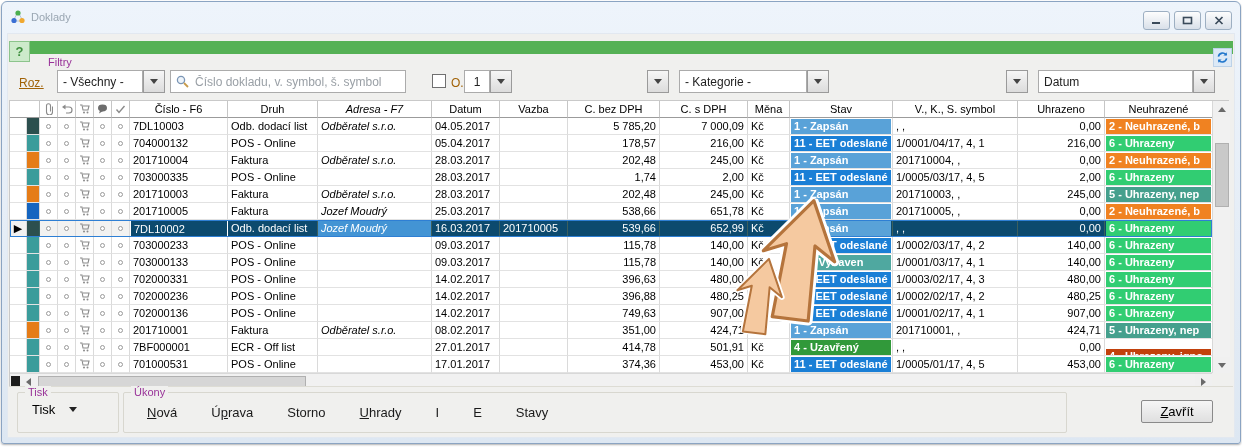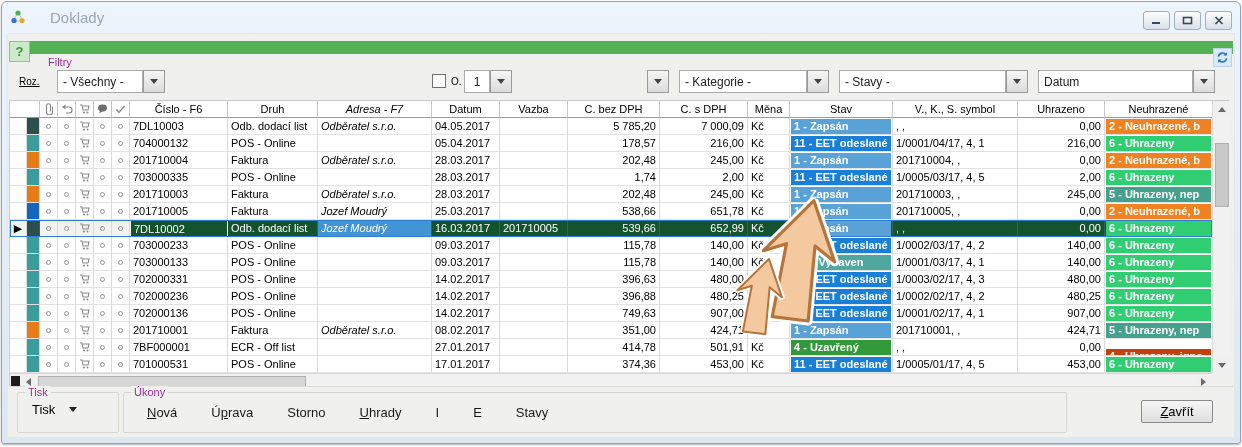--- a/index.html
+++ b/index.html
@@ -5,38 +5,38 @@
   html,body{margin:0;padding:0;width:1242px;height:447px;background:#fff;
     font-family:"Liberation Sans","DejaVu Sans",sans-serif;overflow:hidden;position:relative;}
   *{box-sizing:border-box;}
   u{text-decoration:underline;}
 
   
   .window{position:absolute;left:1px;top:1px;width:1240px;height:443px;
     border:1px solid #8ba4c2;border-radius:6px 6px 3px 3px;
     background:linear-gradient(#eef4fb,#dde7f2);box-shadow:0 1px 2px rgba(0,0,0,.3);}
   .titlebar{position:absolute;left:0;top:0;right:0;height:30px;display:flex;align-items:center;padding:0 8px;}
-  .apptitle{color:#9aa6b2;font-size:15px;margin-left:24px;}
+  .apptitle{color:#9aa6b2;font-size:11px;margin-left:5px;}
   .winbtns{position:absolute;right:8px;top:9px;display:flex;gap:4px;}
   .wbtn{width:27px;height:19px;border:1px solid #9dafc2;border-radius:3px;
     background:linear-gradient(#fdfdfd,#d9e0e9);display:flex;align-items:center;justify-content:center;}
   .content{position:absolute;left:5px;right:5px;top:31px;bottom:5px;background:#f0f0ee;
     border:1px solid #e2e8f0;}
 
   
   .greenbar{position:absolute;left:1px;right:1px;top:7px;height:13px;background:#55b155;}
   .helpbtn{position:absolute;left:1px;top:7px;width:21px;height:21px;background:#cdeacb;
     border:1px solid #8cc48c;color:#3f8f3f;font-weight:bold;font-size:13px;
     display:flex;align-items:center;justify-content:center;z-index:3;}
   .refresh{position:absolute;right:2px;top:14px;width:19px;height:19px;background:#dce9f6;
     border:1px solid #bcd2e8;display:flex;align-items:center;justify-content:center;z-index:3;}
 
   
   .caption{position:absolute;font-size:11px;color:#993399;}
-  .flabel{position:absolute;font-size:10px;color:#000000;}
+  .flabel{position:absolute;font-size:12px;color:#a16207;}
   .ul{text-decoration:underline;}
   .ddfield,.searchbox,.countfield{position:absolute;top:36px;height:23px;background:#fff;
     border:1px solid #ababab;font-size:12px;color:#222;display:flex;align-items:center;padding:0 5px;}
   .ddbtn{position:absolute;top:36px;height:23px;width:22px;border:1px solid #9a9a9a;
     background:linear-gradient(#f6f6f6,#dcdcdc);display:flex;align-items:center;justify-content:center;}
   .chev{width:0;height:0;border-left:4px solid transparent;border-right:4px solid transparent;border-top:5px solid #444;}
   .searchbox input{border:none;outline:none;flex:1;font-size:12px;font-family:inherit;background:transparent;color:#222;}
   .searchbox input::placeholder{color:#9aa0a6;}
   .cbox{position:absolute;top:40px;width:14px;height:14px;background:#fff;border:1px solid #707070;}
 
@@ -55,21 +55,21 @@
   .c-datum{width:68px;}  .c-vazba{width:68px;} .c-bez{width:92px;}
   .c-sdph{width:88px;}   .c-mena{width:42px;}  .c-stav{width:103px;}
   .c-symbol{width:125px;}.c-uhrazeno{width:87px;}.c-uhrad{width:107px;border-right:none!important;}
   .txt{padding-left:3px;justify-content:flex-start;}
   .num{padding-right:3px;justify-content:flex-end;}
   .dot{width:5px;height:5px;border:1px solid #9a9a9a;border-radius:50%;background:#fff;}
   .badge{display:block;width:100%;height:15px;margin:1px;line-height:14px;color:#fff;
     font-weight:bold;font-size:11px;padding:0 3px;overflow:hidden;white-space:nowrap;}
   .badge.center{text-align:center;}
   .trow.sel{outline:1px solid #2e7fd4;outline-offset:-1px;}
-  .trow.sel .c{background:#14532d;color:#fff;border-color:#3c5f5d;}
+  .trow.sel .c{background:#0c4a6e;color:#fff;border-color:#3c5f5d;}
   .trow.sel .c-sel,.trow.sel .c-ic{background:#f2f2f1;color:#000;border-color:#dadada;}
   .trow.sel .fcw{border:1px solid #fff;}
   .trow.sel .fcb{background:#4394d4;}
 
   
   .vscroll{position:absolute;left:1202px;top:0;width:18px;height:272px;background:#f1f1f1;border-left:1px solid #d8d8d8;}
   .hscroll{position:absolute;left:0;top:272px;width:1202px;height:16px;background:#f1f1f1;border-top:1px solid #d8d8d8;}
   .sbtn{position:absolute;background:#f0f0f0;display:flex;align-items:center;justify-content:center;}
   .tri-up{width:0;height:0;border-left:4px solid transparent;border-right:4px solid transparent;border-bottom:5px solid #6a6a6a;}
   .tri-dn{width:0;height:0;border-left:4px solid transparent;border-right:4px solid transparent;border-top:5px solid #6a6a6a;}
@@ -141,20 +141,27 @@
     <span class="caption" style="left:40px;top:22px;">Filtry</span>
     <span class="flabel ul" style="left:11px;top:42px;">Roz.</span>
 
     <div class="ddfield" style="left:49px;width:86px;">
       <span>- Všechny -</span>
     </div>
     <div class="ddbtn" style="left:135px;">
         <span class="chev"></span>
       </div>
 
+    <div class="ddfield searchbox" style="left:162px;width:236px;">
+      <svg width="13" height="13" viewBox="0 0 13 13" style="margin-right:4px;flex:none;">
+        <circle cx="5" cy="5" r="3.6" fill="#eef4fa" stroke="#7a95b5" stroke-width="1.3"></circle>
+        <path d="M8 8 L12 12" stroke="#c79a4a" stroke-width="1.8"></path>
+      </svg>
+      <input value="" placeholder="Číslo dokladu, v. symbol, š. symbol" style="">
+    </div>
 
     <span class="cbox" style="left:424px;"></span>
     <span class="flabel" style="left:443px;top:42px;">O.</span>
 
     <div class="ddfield" style="left:456px;width:26px;justify-content:center;">
       <span>1</span>
     </div>
     <div class="ddbtn" style="left:482px;">
         <span class="chev"></span>
       </div>
@@ -163,23 +170,20 @@
         <span class="chev"></span>
       </div>
 
     <div class="ddfield" style="left:671px;width:128px;">
       <span>- Kategorie -</span>
     </div>
     <div class="ddbtn" style="left:799px;">
         <span class="chev"></span>
       </div>
 
-    <div class="ddfield" style="left:831px;width:167px;">
-      <span>- Stavy -</span>
-    </div>
     <div class="ddbtn" style="left:998px;">
         <span class="chev"></span>
       </div>
 
     <div class="ddfield" style="left:1030px;width:155px;">
       <span>Datum</span>
     </div>
     <div class="ddbtn" style="left:1185px;">
         <span class="chev"></span>
       </div>

